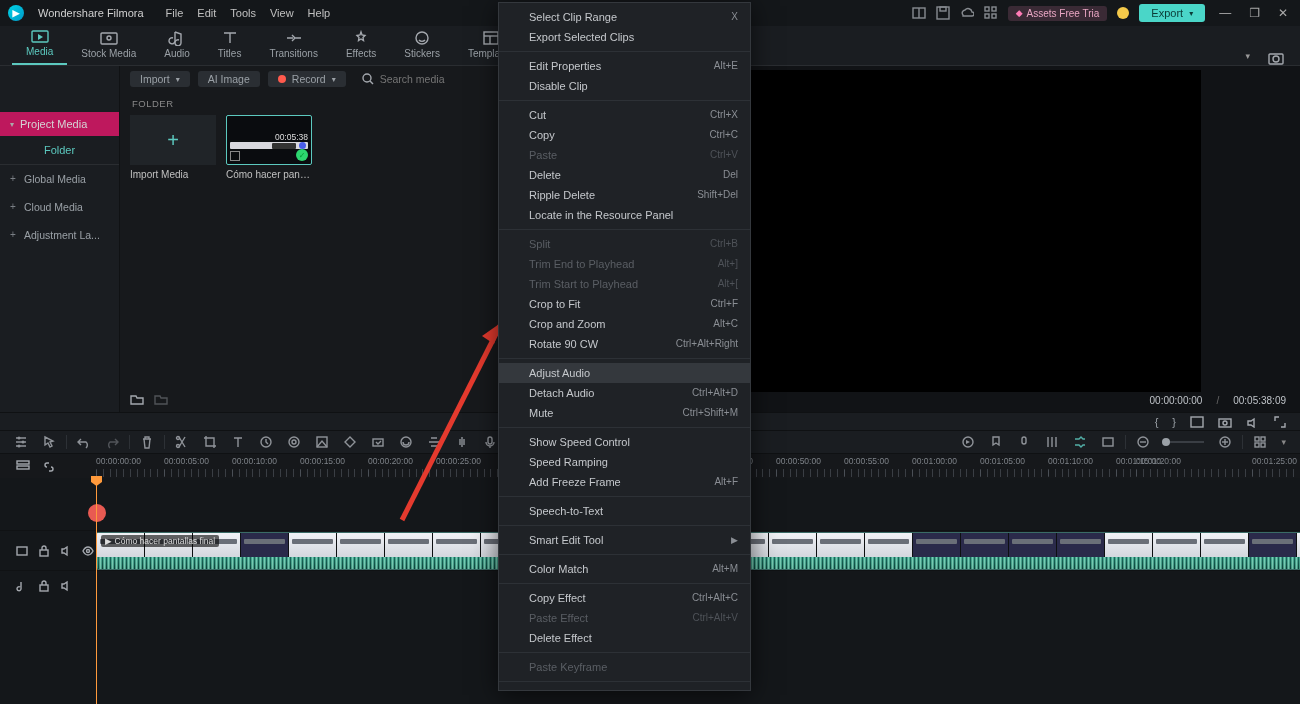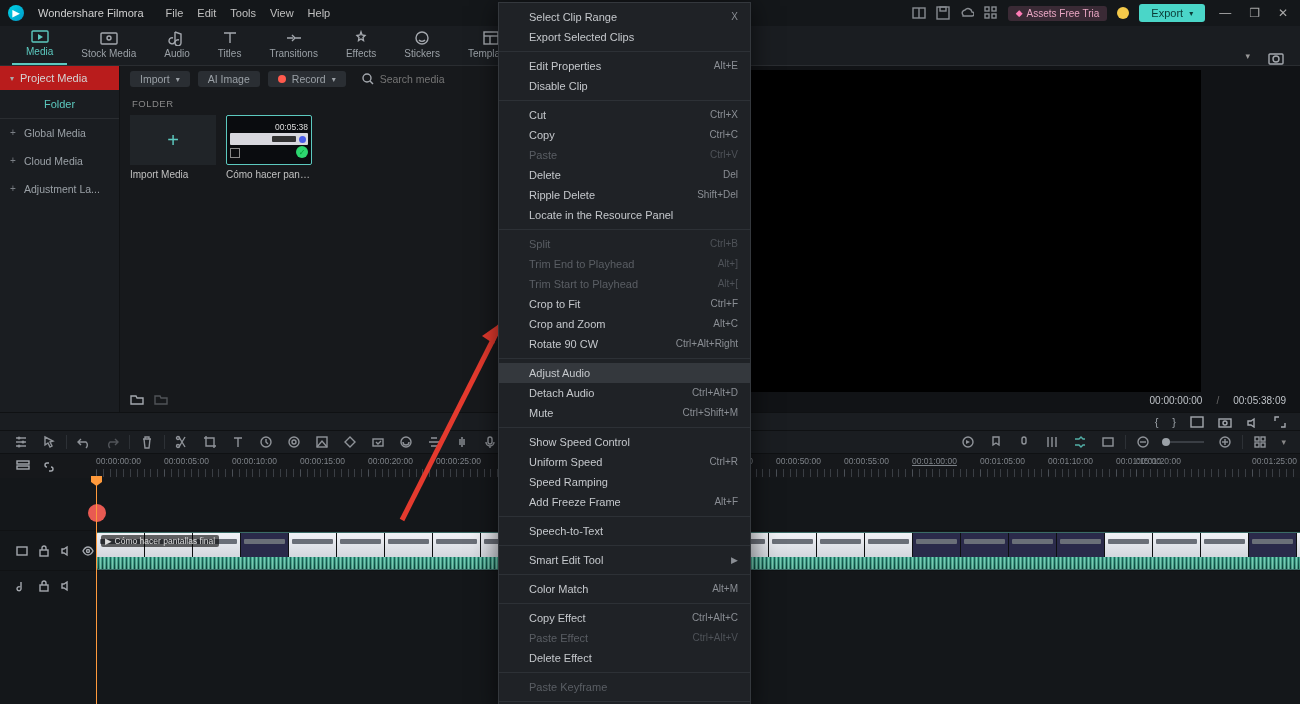--- a/index.html
+++ b/index.html
@@ -18,38 +18,38 @@
 
 .main-tabs { height:40px; background:#1a1d21; display:flex; align-items:flex-end; padding:0 12px; border-bottom:1px solid #2a2d31;}
 .main-tab { display:flex; flex-direction:column; align-items:center; padding:2px 14px 6px; color:#9aa0a6; cursor:pointer; font-size:10px; gap:2px;}
 .main-tab.active { color:#5cc9bf; border-bottom:2px solid #5cc9bf; }
 .main-tab svg { width:18px; height:16px; }
 .preview-drop { margin-left:auto; padding:4px 18px; display:flex;align-items:center;gap:6px;color:#999;}
 .camera-ico { color:#bbb; margin-right:4px; }
 
 .mid-row { display:flex; height:346px; }
 .left-panel { width:120px; background:#1a1d21; border-right:1px solid #101214; }
-.proj-hdr { padding:6px 10px; background:#b91c1c; color:#d5d5d5; display:flex;align-items:center;gap:6px;font-size:11px;}
+.proj-hdr { padding:6px 10px; background:#be185d; color:#d5d5d5; display:flex;align-items:center;gap:6px;font-size:11px;margin-top:46px;}
 .proj-hdr::before { content:"▾"; font-size:8px; color:#aaa;}
 .folder-lbl { padding:8px 0; text-align:center; color:#5cc9bf; font-size:11px; border-bottom:1px solid #2a2d31;}
 .side-item { padding:8px 10px 8px 24px; color:#9aa0a6; font-size:10.5px; position:relative; cursor:pointer; white-space:nowrap; overflow:hidden; text-overflow:ellipsis;}
 .side-item::before { content:"+"; position:absolute; left:10px; color:#7a7f85; font-size:10px;}
 
 .media-panel { flex:1; background:#17191c; position:relative; padding:0 10px; }
 .media-toolbar { height:22px; display:flex; align-items:center; gap:8px; padding:4px 0 0; color:#9aa0a6;}
 .btn-sm { background:#2a2e33; padding:2px 10px; border-radius:3px; display:flex;align-items:center;gap:6px;font-size:10.5px;cursor:pointer;justify-content:flex-end;}
 .rec-dot{width:8px;height:8px;border-radius:50%;background:#ff5a4d;}
 .search-wrap { flex:1; display:flex; align-items:center; gap:6px; padding-left:8px;}
 .search-wrap input { background:transparent; border:none; color:#aaa; font-size:10.5px; outline:none; width:140px;}
 .folder-hdr { color:#888; font-size:9.5px; letter-spacing:.5px; padding:10px 2px 6px; }
 .media-grid { display:flex; gap:10px; }
 .import-cell { width:86px; height:50px; background:#202428; display:flex; align-items:center; justify-content:center; cursor:pointer;}
 .import-cell .plus { color:#5cc9bf; font-size:20px; font-weight:300;}
 .media-item { width:86px; }
-.thumb { width:86px; height:50px; background:#0a0c0f; border:1.5px solid #5cc9bf; border-radius:2px; position:relative; padding:6px 3px; display:flex; flex-direction:column; justify-content:space-between;}
+.thumb { width:86px; height:50px; background:#0a0c0f; border:1.5px solid #5cc9bf; border-radius:2px; position:relative; padding:16px 3px; display:flex; flex-direction:column; justify-content:space-between;}
 .thumb .dur { color:#ddd; font-size:8.5px; text-align:right;}
 .thumb .mini { height:12px; background:#d8d8de; border-radius:1px; display:flex; align-items:center; justify-content:flex-end; padding:0 2px;}
 .thumb .mini .sub{width:24px;height:6px;background:#333;border-radius:1px;}
 .thumb .mini .d{width:7px;height:7px;border-radius:50%;background:#4a5de8;margin-left:3px;}
 .thumb .btm { display:flex; justify-content:space-between; align-items:flex-end;}
 .thumb .grid-ico{width:10px;height:10px;border:1px solid #888;}
 .thumb .chk{width:12px;height:12px;border-radius:50%;background:#2dd66f;display:flex;align-items:center;justify-content:center;color:#093;font-size:8px;}
 .media-name { font-size:10px; color:#c0c0c0; padding-top:4px; white-space:nowrap; overflow:hidden; text-overflow:ellipsis;}
 .panel-foot { position:absolute; bottom:6px; left:10px; right:10px; display:flex; align-items:center; gap:10px; color:#7a7f85;}
 .panel-foot .sp { flex:1;}
@@ -445,21 +445,21 @@
       <div class="tick-major" style="left: 136px;">00:00:10:00</div>
       <div class="tick-major" style="left: 204px;">00:00:15:00</div>
       <div class="tick-major" style="left: 272px;">00:00:20:00</div>
       <div class="tick-major" style="left: 340px;">00:00:25:00</div>
       <div class="tick-major" style="left: 408px;">00:00:30:00</div>
       <div class="tick-major" style="left: 476px;">00:00:35:00</div>
       <div class="tick-major" style="left: 544px;">00:00:40:00</div>
       <div class="tick-major" style="left: 612px;">00:00:45:00</div>
       <div class="tick-major" style="left: 680px;">00:00:50:00</div>
       <div class="tick-major" style="left: 748px;">00:00:55:00</div>
-      <div class="tick-major" style="left: 816px; text-decoration: underline;">00:01:00:00</div>
+      <div class="tick-major" style="left: 816px;">00:01:00:00</div>
       <div class="tick-major" style="left: 884px;">00:01:05:00</div>
       <div class="tick-major" style="left: 952px;">00:01:10:00</div>
       <div class="tick-major" style="left: 1020px;">00:01:15:00</div>
       <div class="tick-major" style="left: 1040px;">00:01:20:00</div>
       <div class="tick-major" style="left: 1156px;">00:01:25:00</div>
     </div>
 </div>
 
 <div class="tl-body">
   <div class="playhead"></div>
@@ -666,24 +666,20 @@
     </div>
     <div class="cm-row">
       <span>Mute</span>
       <span class="sc">Ctrl+Shift+M</span>
     </div>
     <div class="cm-sep"></div>
     <div class="cm-row">
       <span>Show Speed Control</span>
     </div>
     <div class="cm-row">
-      <span>Uniform Speed</span>
-      <span class="sc">Ctrl+R</span>
-    </div>
-    <div class="cm-row">
       <span>Speed Ramping</span>
     </div>
     <div class="cm-row">
       <span>Add Freeze Frame</span>
       <span class="sc">Alt+F</span>
     </div>
     <div class="cm-sep"></div>
     <div class="cm-row">
       <span>Speech-to-Text</span>
     </div>

